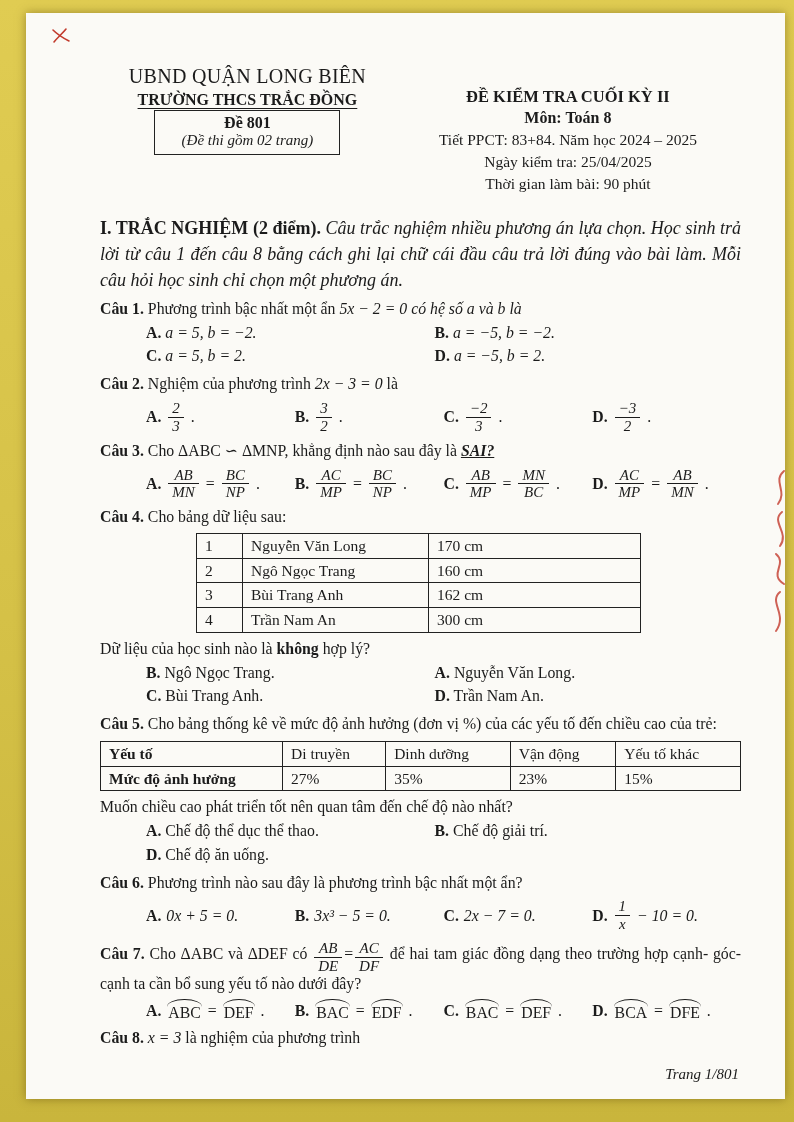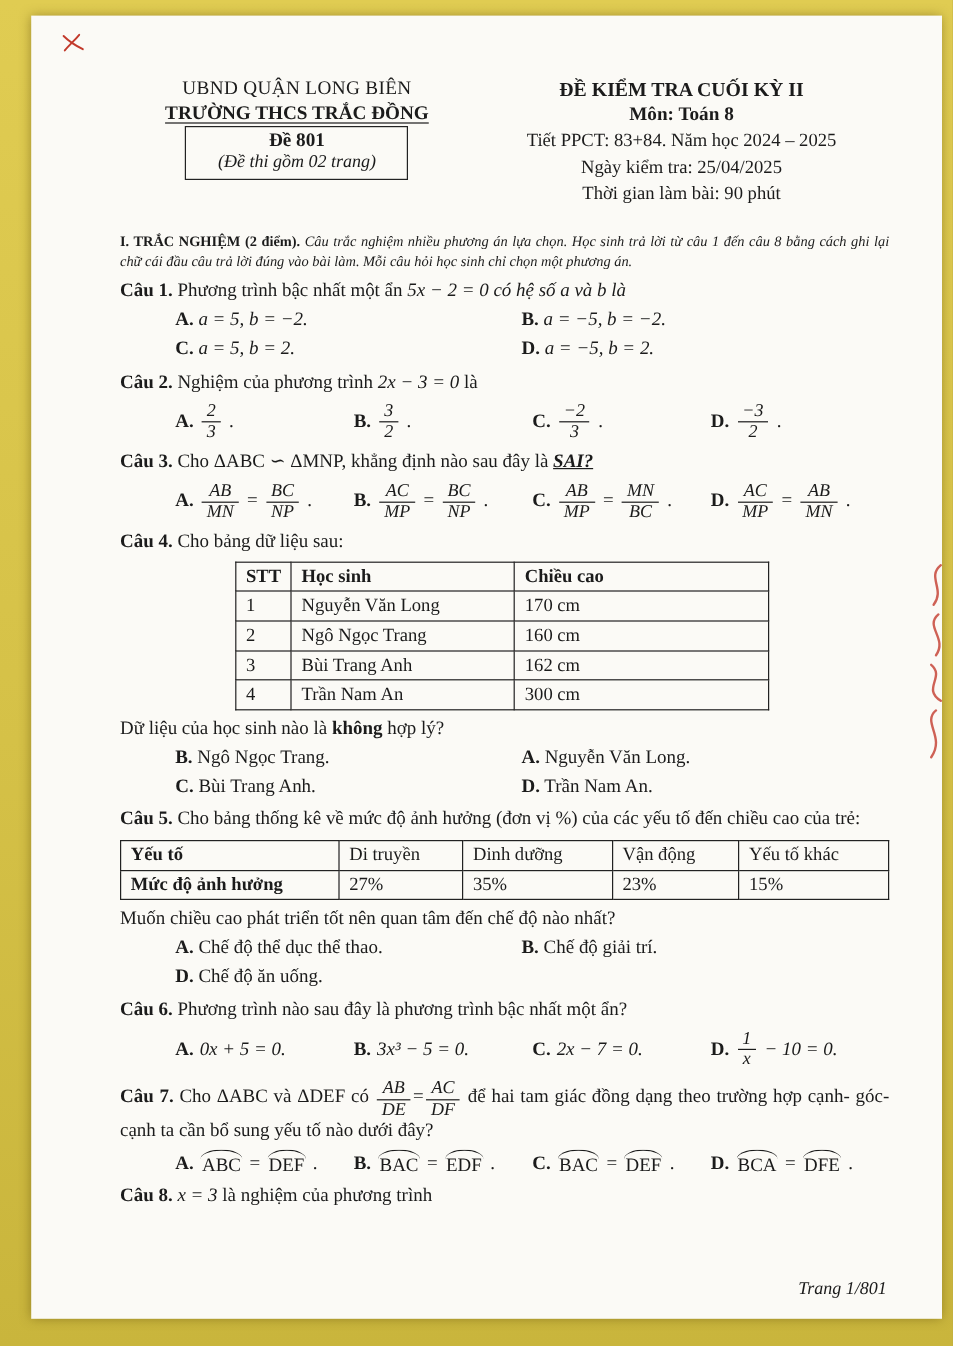--- a/index.html
+++ b/index.html
@@ -3,29 +3,29 @@
 <meta charset="utf-8">
 <style>
   *{margin:0;padding:0;box-sizing:border-box;}
   html,body{background:#b9a83c;}
   body{font-family:"Liberation Serif","DejaVu Serif",serif;color:#1b1b1b;}
   .scan{position:relative;width:794px;height:1122px;background:linear-gradient(180deg,#e0cc52,#d5c147 55%,#c9b53c);overflow:hidden;margin:0 auto;}
   .page{position:absolute;left:26px;top:13px;right:9px;bottom:23px;background:#fbfaf6;box-shadow:0 0 9px rgba(90,70,10,.5);padding:52px 44px 0 74px;overflow:hidden;}
   .header{display:flex;}
   .h-left{width:46%;text-align:center;}
   .h-right{width:54%;text-align:center;}
-  .org1{font-size:16px;letter-spacing:.3px;}
+  .org1{font-size:20px;letter-spacing:.3px;}
   .org2{font-size:16px;font-weight:700;text-decoration:underline;text-underline-offset:3px;margin-top:3px;}
   .exam-box{display:inline-block;border:1.6px solid #222;margin-top:1px;padding:3px 14px 5px;min-width:186px;}
   .code{font-weight:700;font-size:16px;}
   .note{font-style:italic;font-size:15px;}
-  .t1{font-weight:700;font-size:16.5px;}
+  .t1{font-weight:700;font-size:16.5px;margin-top:22px;}
   .t2{font-weight:700;font-size:16px;line-height:1.35;}
   .t3{font-size:15.5px;line-height:1.42;}
-  .intro{margin-top:20px;text-align:justify;font-size:12px;line-height:1.45;}
+  .intro{margin-top:20px;text-align:justify;font-size:18px;line-height:1.45;}
   .shead{font-weight:700;}
   .iintro{font-style:italic;}
   .q{margin-top:5px;font-size:15.8px;line-height:1.45;text-align:justify;}
   .ql{font-weight:700;}
   .math{font-style:italic;}
   .emph{font-weight:700;font-style:italic;text-decoration:underline;}
   .emph2{font-weight:700;}
   .opts2{display:flex;flex-wrap:wrap;padding-left:46px;font-size:15.8px;line-height:1.5;align-items:flex-end;}
   .opts2 .opt{width:48.5%;}
   .opts4{display:flex;align-items:center;padding-left:46px;font-size:15.8px;margin:4px 0 3px;}
@@ -182,25 +182,20 @@
           </span>
           <span>.</span>
         </span>
     </div>
 
     <p class="q">
       <b class="ql">Câu 4.</b><span> Cho bảng dữ liệu sau:</span>
     </p>
     <table class="tbl t4">
       <tbody>
-          <tr>
-        <th>STT</th>
-        <th>Học sinh</th>
-        <th>Chiều cao</th>
-      </tr>
       <tr>
         <td>1</td>
         <td>Nguyễn Văn Long</td>
         <td>170 cm</td>
       </tr>
       <tr>
         <td>2</td>
         <td>Ngô Ngọc Trang</td>
         <td>160 cm</td>
       </tr>

